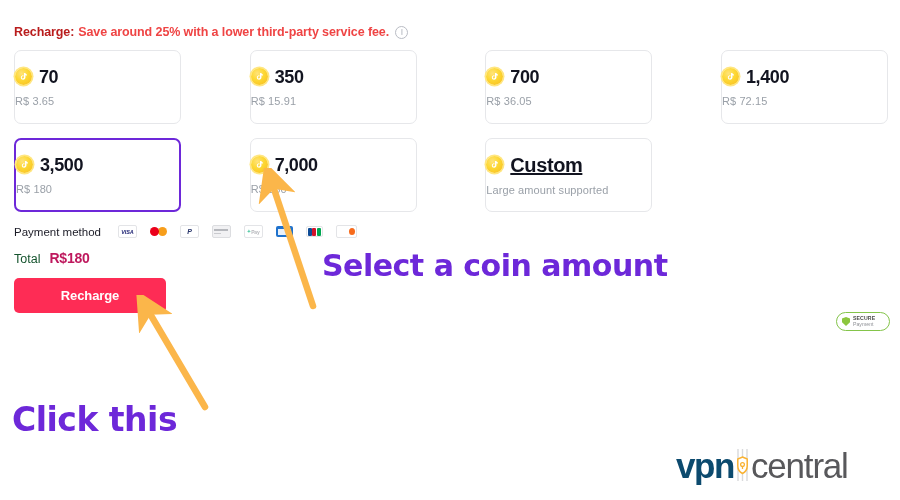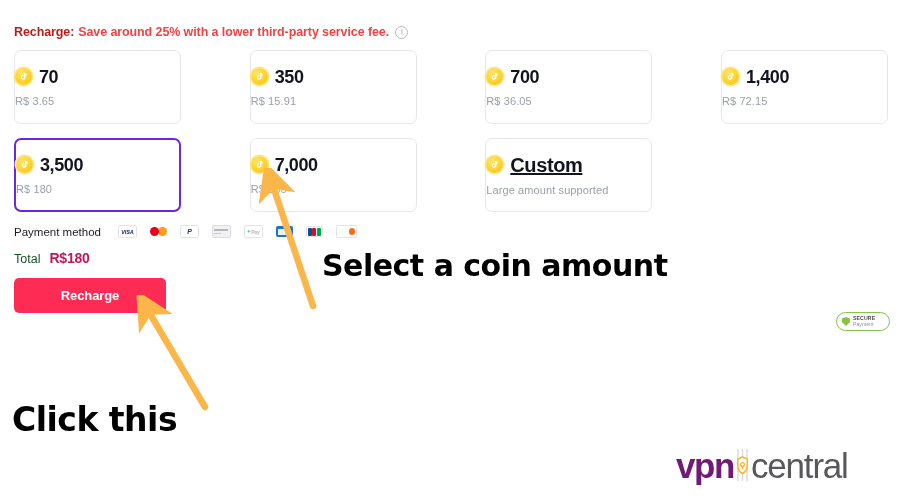--- a/index.html
+++ b/index.html
@@ -119,36 +119,36 @@
   .shield{
     width:8px;height:9px;background:#8cc63f;flex:0 0 auto;
     clip-path:polygon(50% 0,100% 18%,100% 58%,50% 100%,0 58%,0 18%);
   }
   .secure-txt{line-height:1.05;}
   .secure-t1{font-size:5.2px;font-weight:bold;color:#4a4a4a;letter-spacing:.1px;display:block;}
   .secure-t2{font-size:5.2px;color:#8f9196;display:block;}
 
   
   .anno{
-    position:absolute;color:#000000;font-weight:bold;
+    position:absolute;color:#6d28d9;font-weight:bold;
     font-family:"DejaVu Sans","Liberation Sans",sans-serif;
     letter-spacing:-0.5px;white-space:nowrap;
   }
   .anno-coin{left:322px;top:248px;font-size:30px;}
   .anno-click{left:12px;top:400px;font-size:33px;}
   .arrow{position:absolute;pointer-events:none;}
   .arrow-coin{left:250px;top:168px;}
   .arrow-click{left:130px;top:295px;}
 
   
   .logo{
     position:absolute;left:676px;top:446px;
     display:flex;align-items:center;height:38px;
   }
-  .logo-vpn{font-size:35px;font-weight:bold;color:#701a75;letter-spacing:-1.4px;line-height:1;}
+  .logo-vpn{font-size:35px;font-weight:bold;color:#0c4a6e;letter-spacing:-1.4px;line-height:1;}
   .logo-div{position:relative;width:15px;height:36px;margin:0 1px;}
   .logo-central{font-size:35px;color:#58585b;letter-spacing:-1.2px;line-height:1;}
 </style>
 </head>
 <body>
 
 <div class="hdr">
   <span class="hdr-label">Recharge:</span>
   <span class="hdr-promo">Save around 25% with a lower third-party service fee.</span>
   <span class="info-ic"></span>

